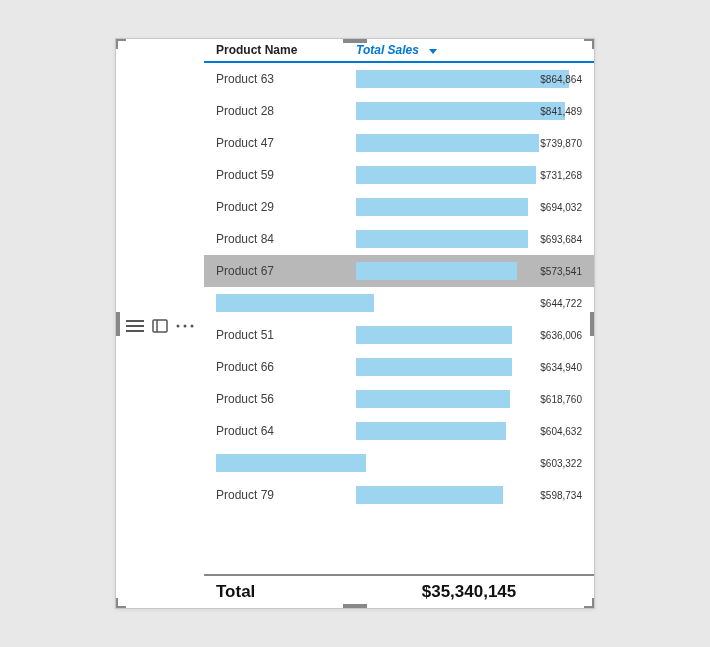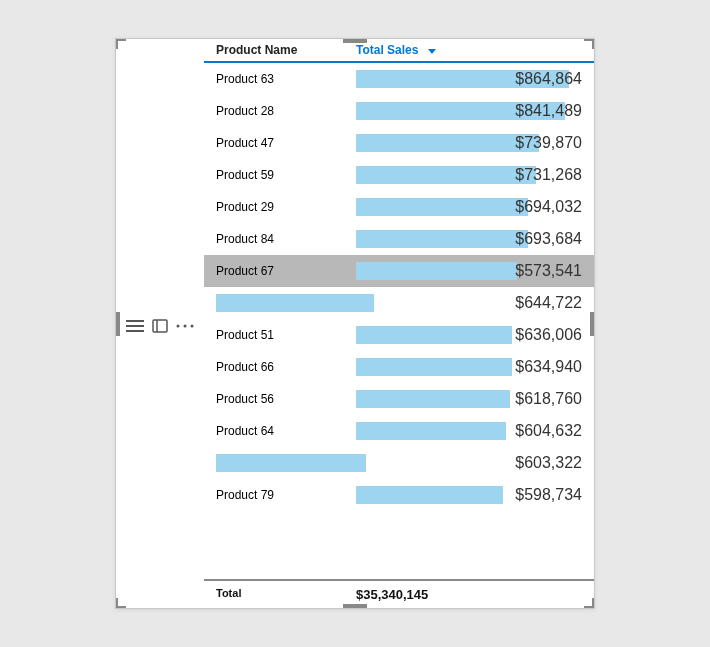--- a/index.html
+++ b/index.html
@@ -95,20 +95,21 @@
       color: #222;
     }
     .col-sales {
       flex: 1;
       font-size: 12px;
       font-weight: 600;
       color: #0078d4;
       display: flex;
       align-items: center;
       gap: 10px;
+      font-style: italic;
     }
     .sort-arrow {
       width: 0; height: 0;
       border-left: 4px solid transparent;
       border-right: 4px solid transparent;
       border-top: 5px solid #0078d4;
       display: inline-block;
       margin-top: 2px;
     }
     .table-body {
@@ -132,62 +133,62 @@
       padding: 2px 12px;
       min-height: 32px;
     }
     .table-row.highlighted {
       background: #b8b8b8;
       justify-content: center;
     }
     .row-name {
       width: 140px;
       font-size: 12px;
-      color: #000000;
+      color: #404040;
       flex-shrink: 0;
     }
     .row-bar-container {
       flex: 1;
       display: flex;
       align-items: center;
       position: relative;
       height: 22px;
     }
     .row-bar {
       height: 18px;
       background: #9dd4f0;
       position: absolute;
       left: 0;
       top: 50%;
       transform: translateY(-50%);
     }
     .row-value {
       position: absolute;
       right: 0;
-      font-size: 16px;
+      font-size: 10px;
       color: #333;
       white-space: nowrap;
     }
     .table-footer {
       display: flex;
       padding: 6px 12px;
       border-top: 2px solid #888;
       flex-shrink: 0;
       background: #fff;
     }
     .footer-label {
       width: 140px;
-      font-size: 11px;
+      font-size: 17px;
       font-weight: 700;
       color: #111;
     }
     .footer-value {
       flex: 1;
-      text-align: left;
-      font-size: 13px;
+      text-align: center;
+      font-size: 17px;
       font-weight: 700;
       color: #111;
       padding-right: 0;
     }
   </style>
 </head>
 <body>
 
 <div class="widget-container">
 

